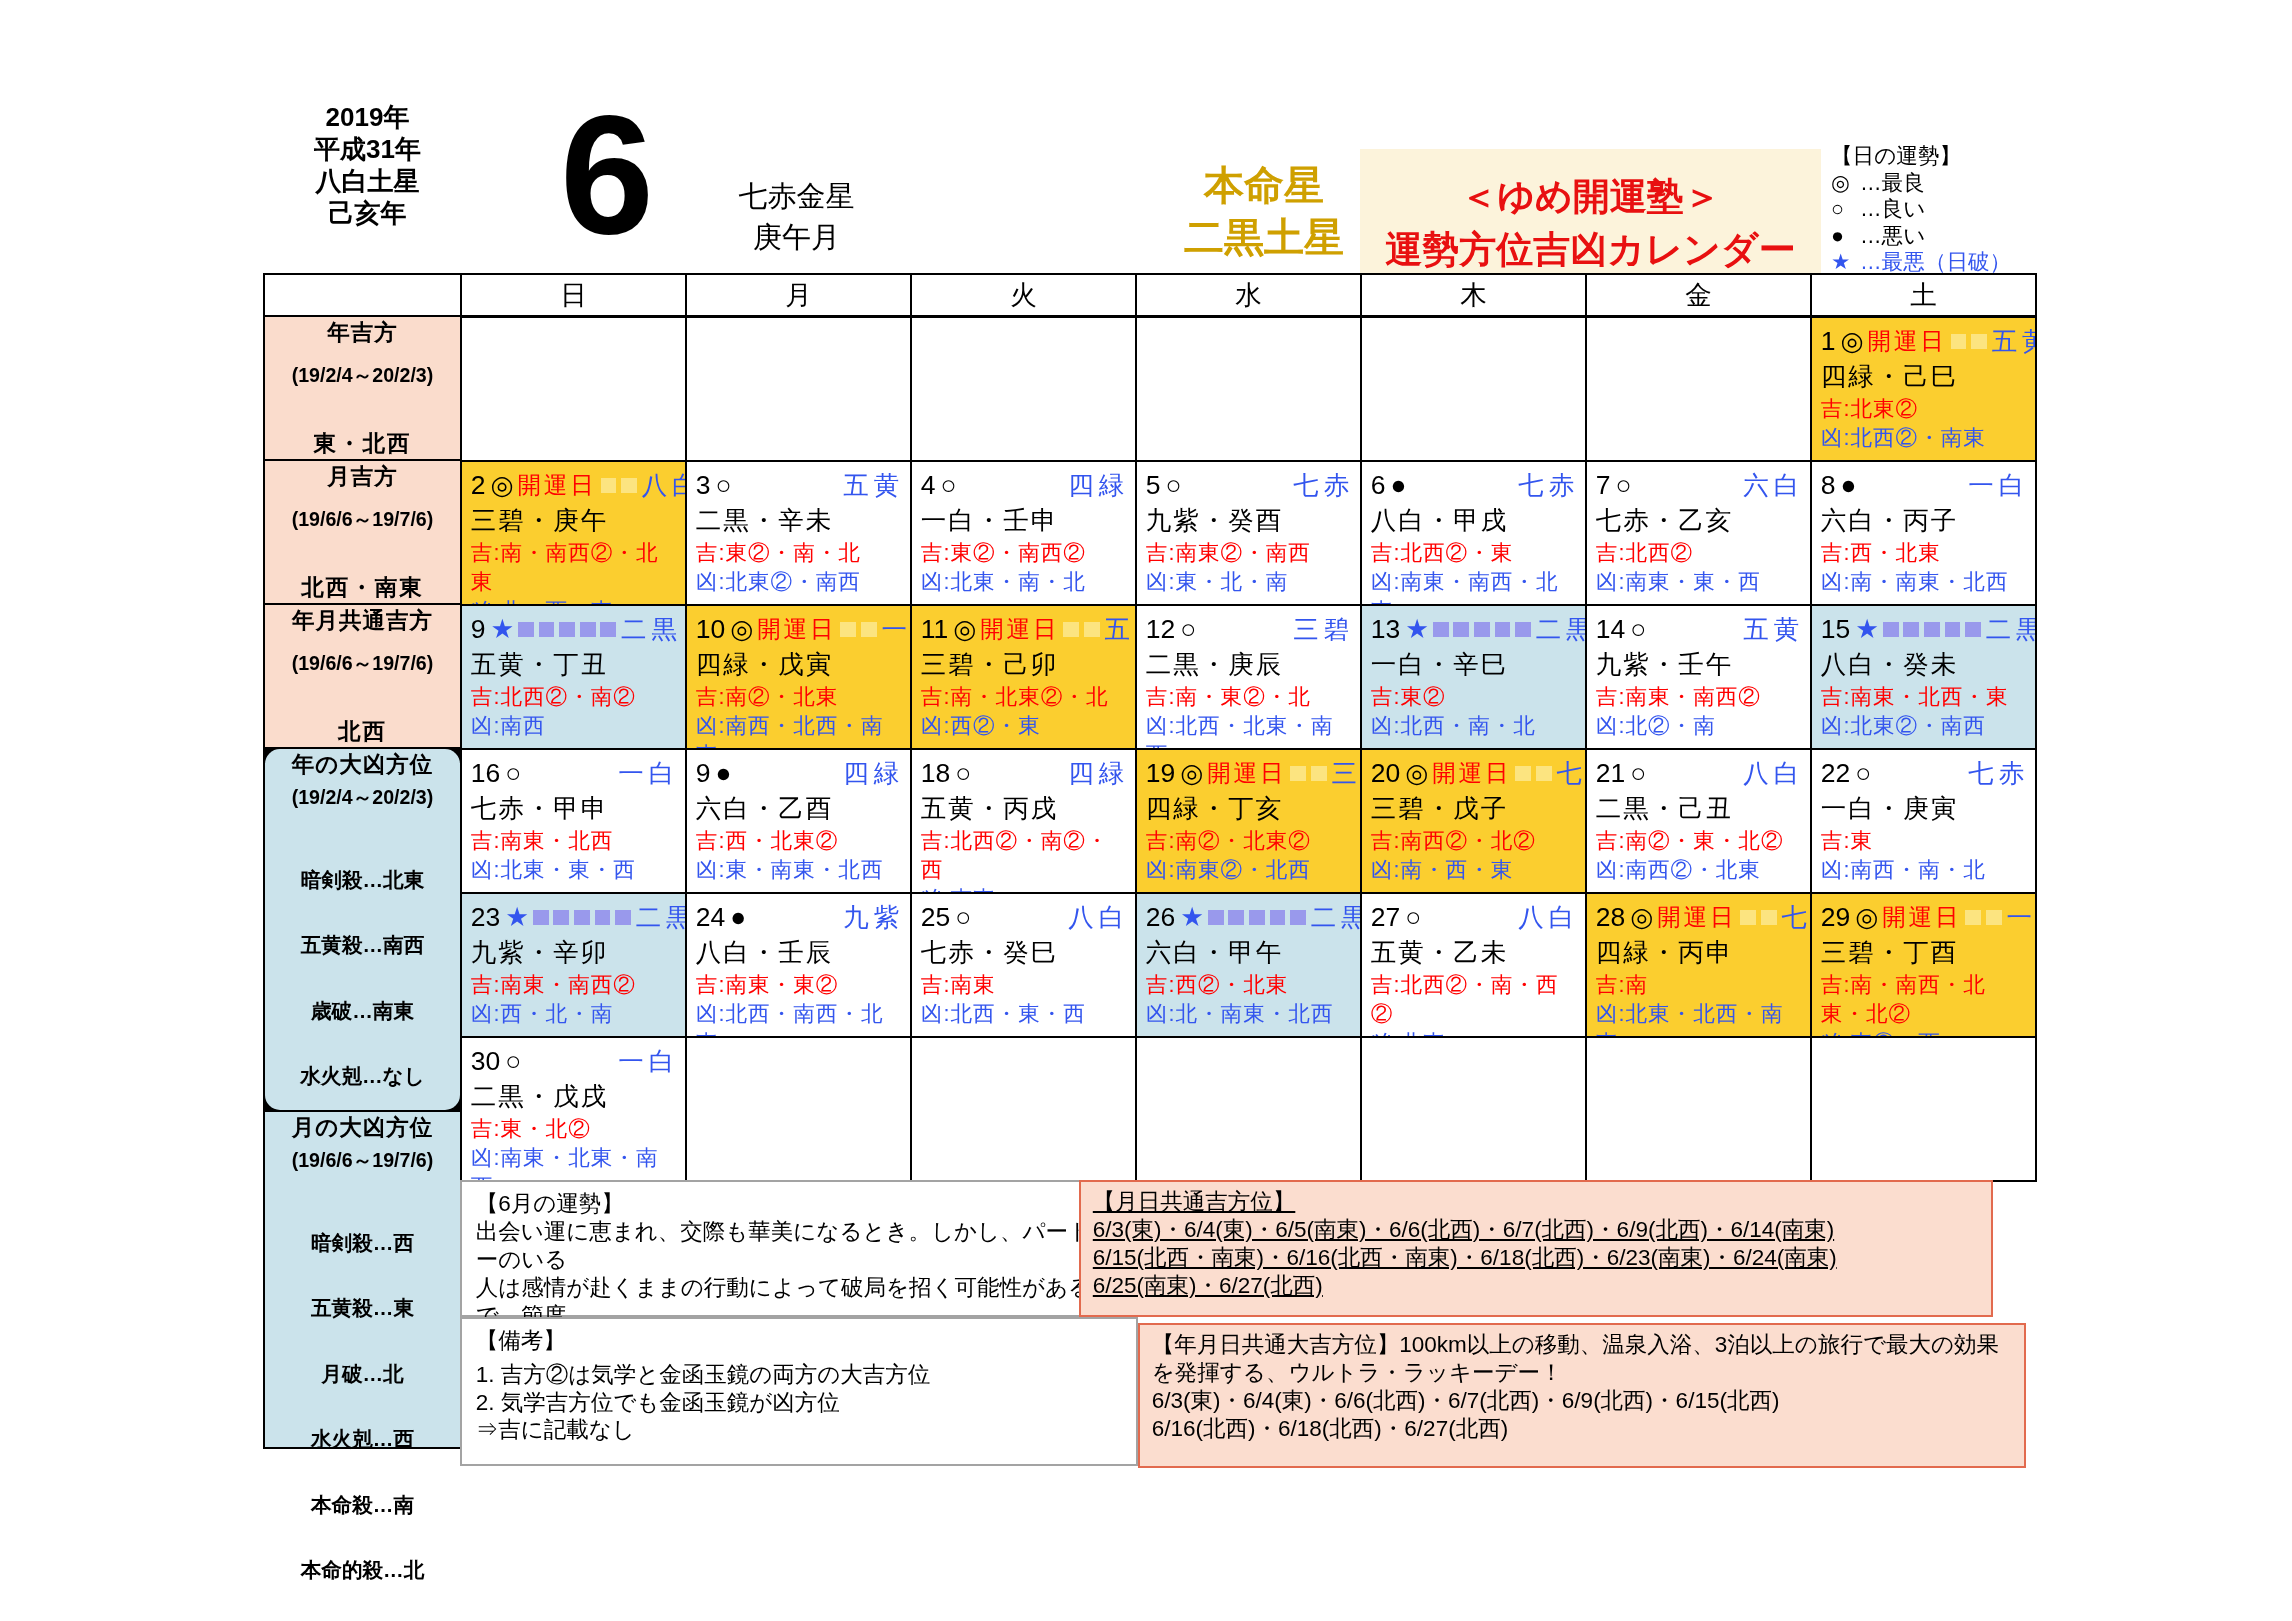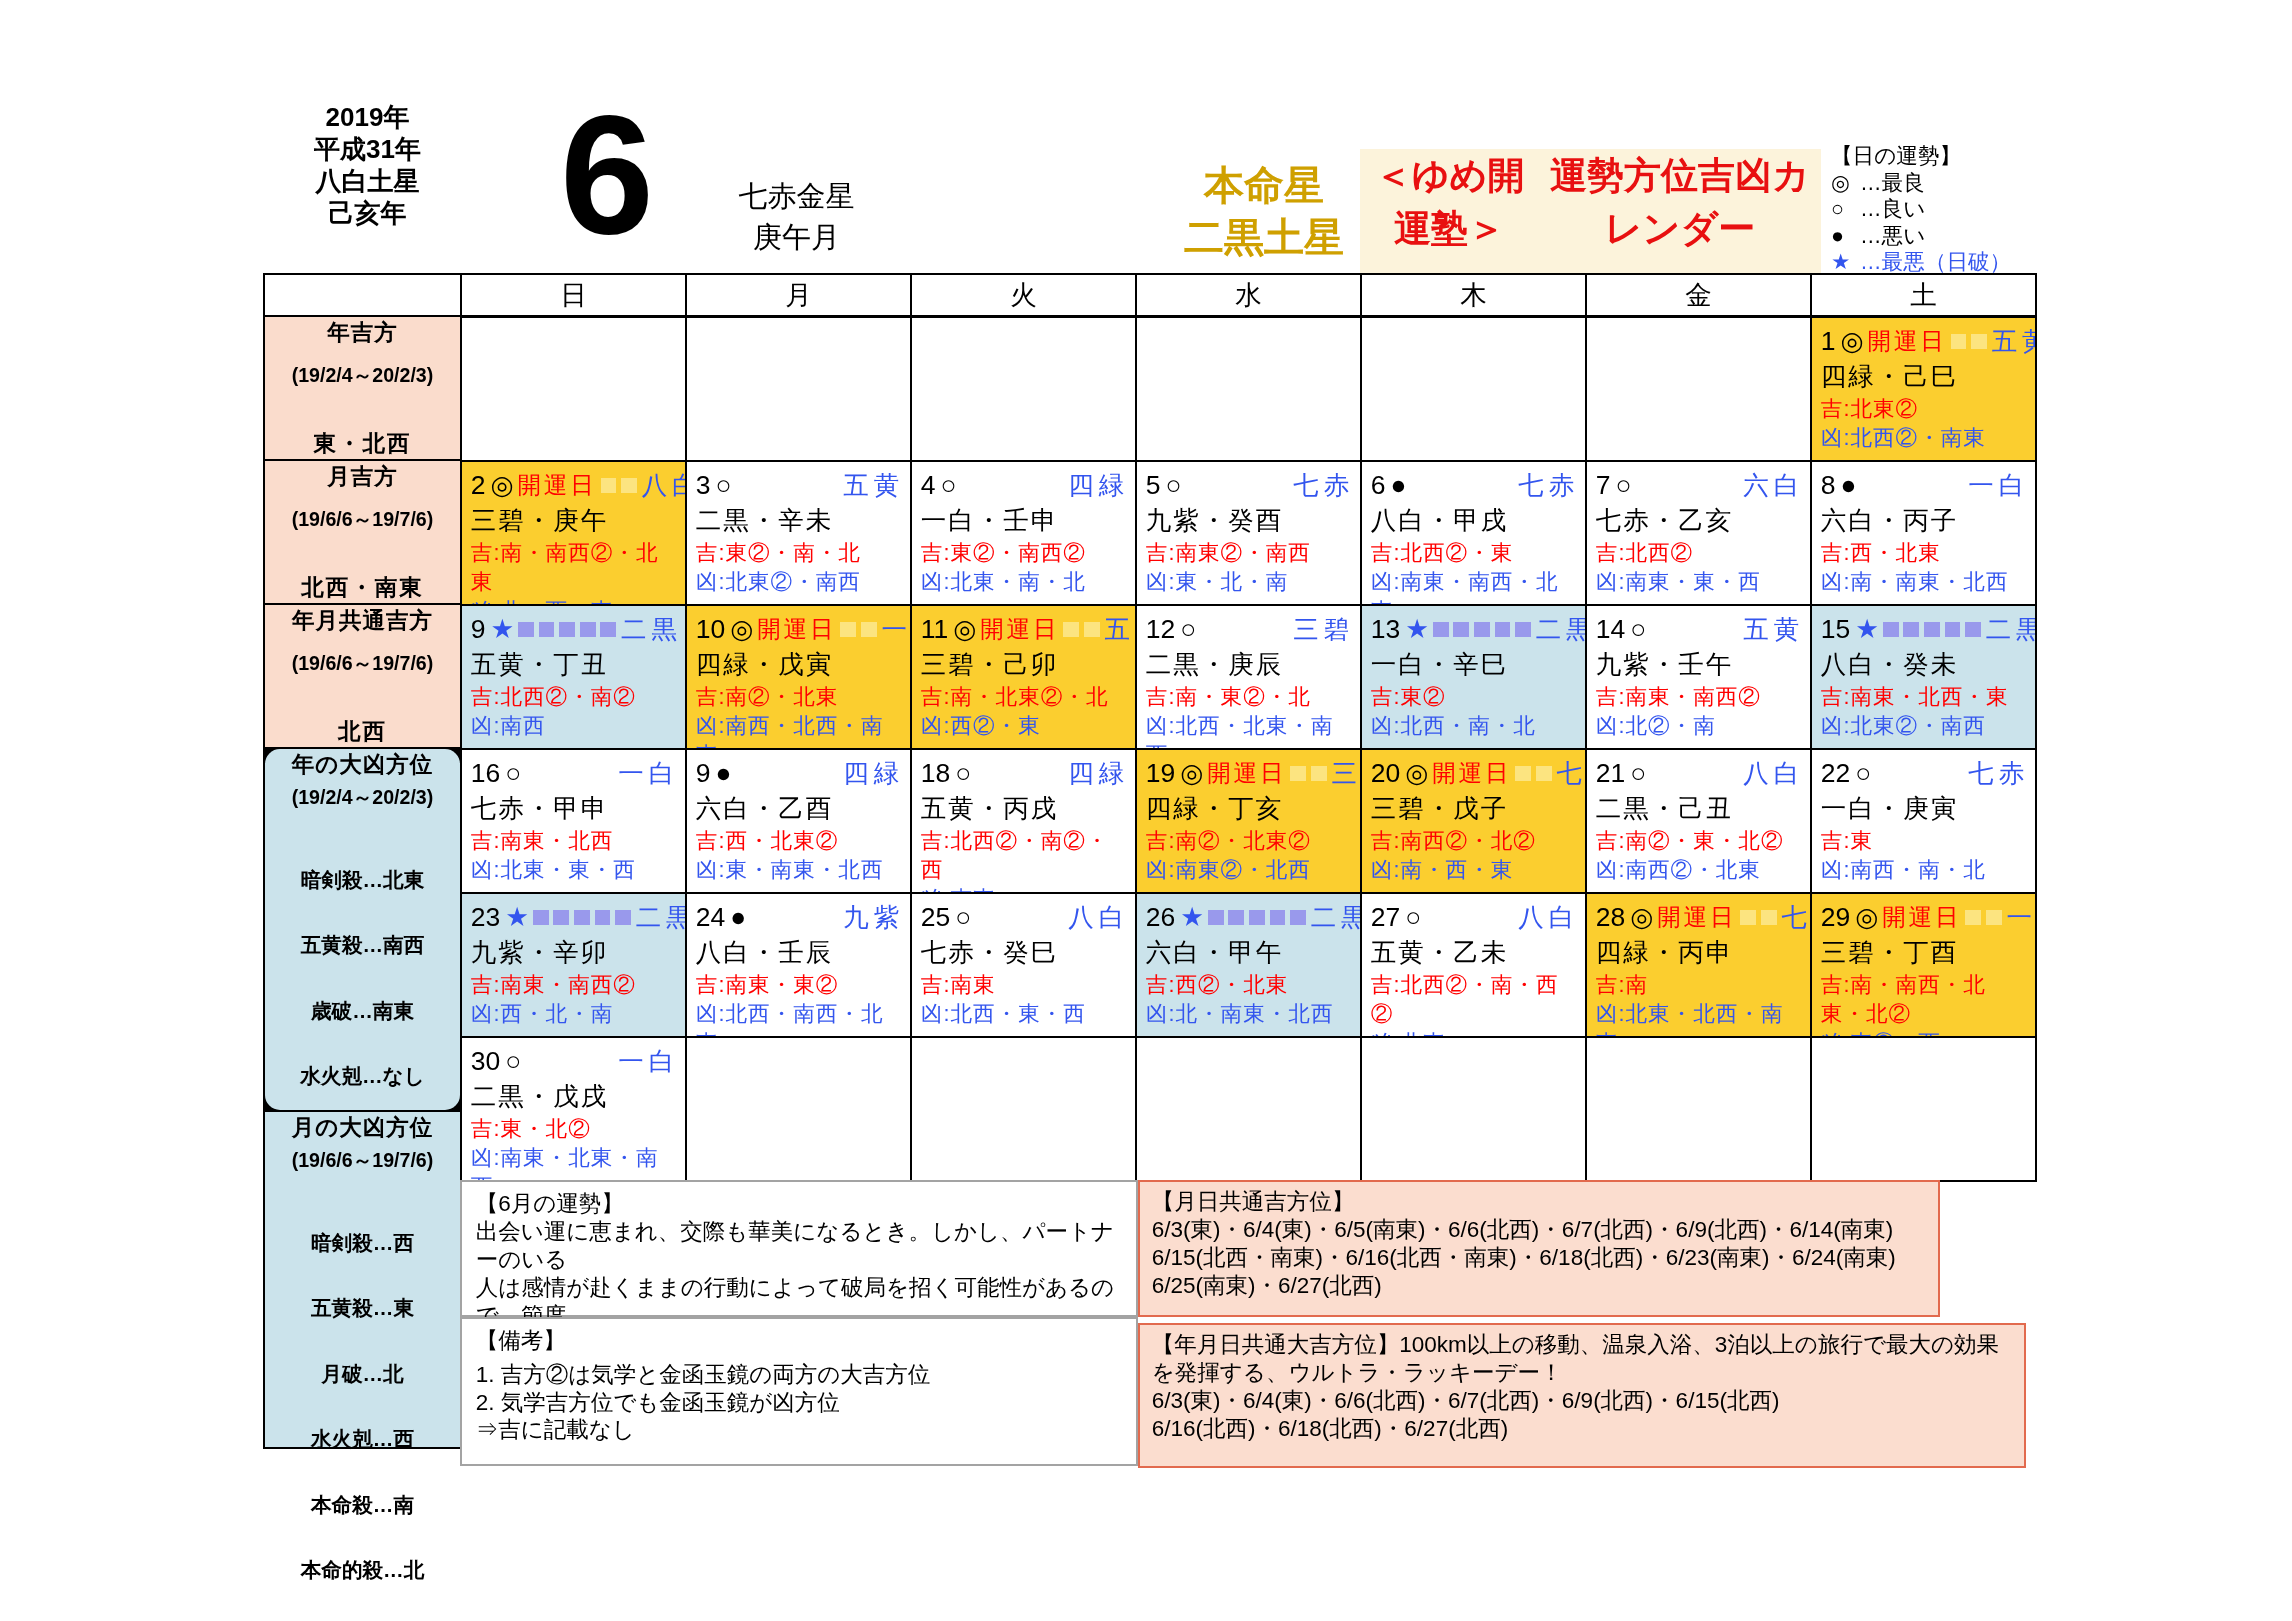--- a/index.html
+++ b/index.html
@@ -14,21 +14,21 @@
   
   .year-block{position:absolute;left:250px;top:101px;width:235px;text-align:center;
               font-size:26px;line-height:32px;font-weight:bold;}
   .month-num{position:absolute;left:519px;top:86px;width:176px;text-align:center;
              font-size:169px;line-height:178px;font-weight:bold;}
   .month-star{position:absolute;left:691px;top:176px;width:211px;text-align:center;
               font-size:29px;line-height:41px;}
   .honmei{position:absolute;left:1127px;top:159px;width:274px;text-align:center;
           font-size:40px;line-height:52px;font-weight:bold;color:var(--gold-text);}
   .brand{position:absolute;left:1360px;top:149px;width:461px;height:127px;
-         background:var(--cream);display:flex;flex-direction:row;justify-content:flex-end;
+         background:var(--cream);display:flex;flex-direction:column;justify-content:flex-end;
          text-align:center;font-size:37px;line-height:53px;font-weight:bold;color:var(--brand-red);}
   .legend{position:absolute;left:1831px;top:143px;font-size:21.6px;line-height:26.5px;}
   .lg-row{display:flex;align-items:center;}
   .lg-sym{width:29px;display:inline-block;}
   .lg-blue{color:var(--blue);}
   
   .sidebar{position:absolute;left:263px;top:273px;width:199px;box-sizing:border-box;
            border:2px solid #000;background:#000;display:flex;flex-direction:column;gap:2px;}
   .corner{height:40px;background:#fff;}
   .sb-row{display:flex;flex-direction:column;justify-content:space-between;align-items:center;
@@ -60,21 +60,21 @@
   .l3{font-size:21.6px;color:var(--red);letter-spacing:1px;}
   .l4{font-size:21.6px;color:var(--blue);letter-spacing:1px;}
   
   .box{position:absolute;box-sizing:border-box;background:#fff;border:2px solid #a3a3a3;
        padding:7.8px 13.7px;font-size:22.5px;line-height:28px;}
   .pink-box{position:absolute;box-sizing:border-box;background:var(--pink-box-bg);
             border:2.9px solid var(--pink-box-border);padding:5.9px 11.8px;font-size:22.5px;line-height:28px;}
   .unsei{left:460px;top:1180px;width:678px;height:137px;}
   .biko{left:460px;top:1317px;width:678px;height:149px;line-height:27.4px;}
   .biko-lines{margin-top:7px;}
-  .kichibox{left:1138px;top:1180px;width:802px;height:137px;}
+  .kichibox{left:1079px;top:1180px;width:914px;height:137px;text-decoration:underline;}
   .daikichi{left:1138px;top:1323px;width:888px;height:145px;}
 </style>
 </head>
 <body>
 
 <div class="sheet">
 
   <div class="year-block">
     <div>2019年</div>
     <div>平成31年</div>

